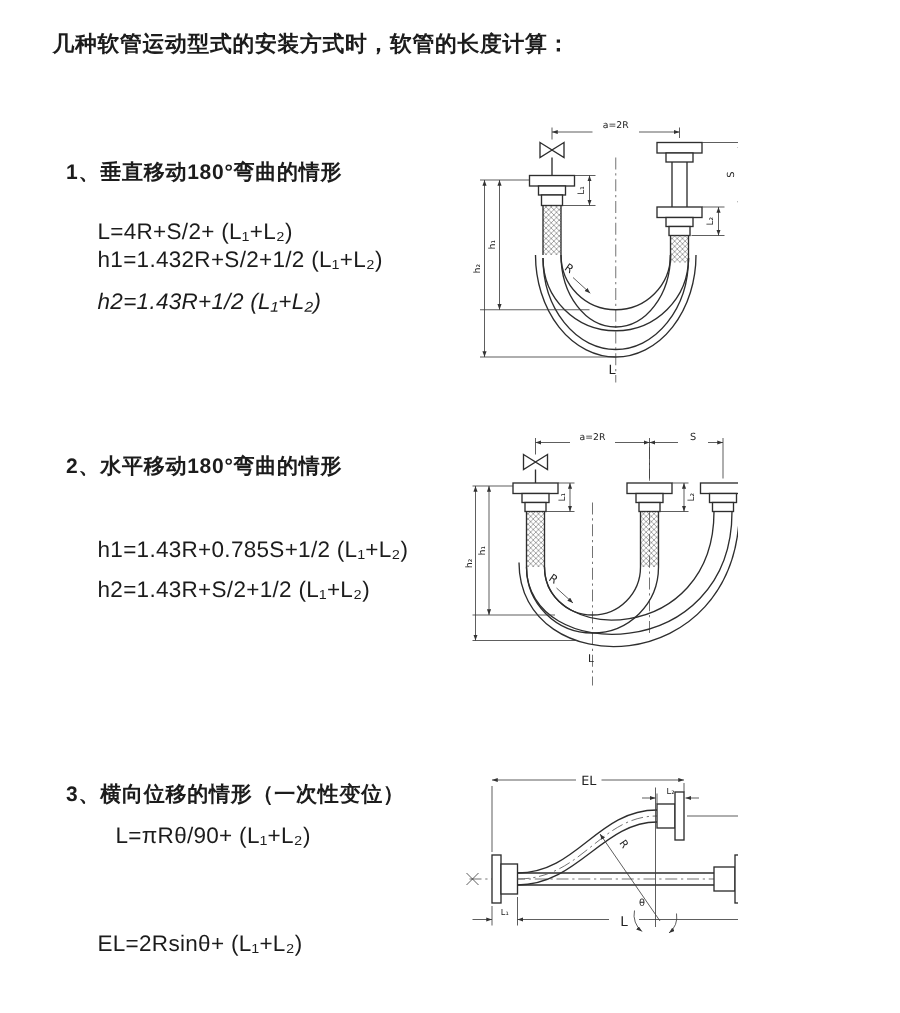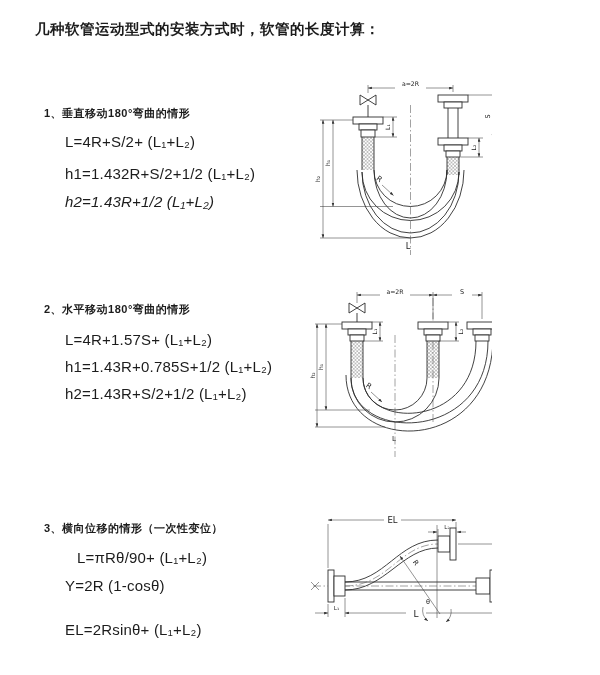--- a/index.html
+++ b/index.html
@@ -1,36 +1,36 @@
 <!DOCTYPE html>
 <html><head>
 <meta charset="utf-8">
 <style>
   html,body{margin:0;padding:0;background:#ffffff;}
   body{width:600px;height:675px;font-family:"Liberation Sans","DejaVu Sans",sans-serif;color:#1c1c1c;}
   .canvas{position:relative;width:492px;height:675px;background:#fff;overflow:hidden;}
   .title{position:absolute;left:35px;top:20px;font-size:14.5px;font-weight:bold;letter-spacing:.5px;white-space:nowrap;}
-  .sec-head{position:absolute;font-size:11px;font-weight:bold;letter-spacing:.5px;white-space:nowrap;}
+  .sec-head{position:absolute;font-size:14px;font-weight:bold;letter-spacing:.5px;white-space:nowrap;}
   .formula{position:absolute;font-size:15px;letter-spacing:.2px;white-space:nowrap;}
   svg{position:absolute;}
   .ln{stroke:#2e2e2e;stroke-width:.9;fill:none;}
   .fitting{stroke:#2e2e2e;stroke-width:.9;fill:#ffffff;}
   .dim{stroke:#3c3c3c;stroke-width:.55;fill:none;}
   .cl{stroke:#555;stroke-width:.55;fill:none;stroke-dasharray:8 2.5 1.5 2.5;}
   .dimtext{font-family:"DejaVu Sans",sans-serif;fill:#222;}
 </style>
 </head>
 <body>
 
 <div class="canvas">
 
   <div class="title">几种软管运动型式的安装方式时，软管的长度计算：</div>
 
   <div class="sec-head" style="left:44px;top:106px;">1、垂直移动180°弯曲的情形</div>
-  <div class="formula" style="left:65px;top:133px;text-align:center;">L=4R+S/2+ (L₁+L₂)</div>
+  <div class="formula" style="left:65px;top:146px;text-align:center;">L=4R+S/2+ (L₁+L₂)</div>
   <div class="formula" style="left:65px;top:165px;">h1=1.432R+S/2+1/2 (L₁+L₂)</div>
   <div class="formula" style="left:65px;top:193px;font-style:italic;">h2=1.43R+1/2 (L₁+L₂)</div>
 
   <svg style="left:315px;top:75px;" width="270" height="185" viewBox="0 0 270 185">
     <defs>
       <marker id="ar1" markerWidth="8" markerHeight="6" refX="7" refY="2.5" orient="auto-start-reverse">
         <path d="M0 0 L7 2.5 L0 5 Z" fill="#333"></path>
       </marker>
       <pattern id="hp1" width="3.5" height="3.5" patternUnits="userSpaceOnUse">
         <path d="M0 0 L3.5 3.5 M3.5 0 L0 3.5" stroke="#555" stroke-width=".35"></path>
@@ -95,21 +95,20 @@
     <text class="dimtext" font-size="6" text-anchor="middle" transform="translate(74.5,52) rotate(-90)">L₁</text>
     <text class="dimtext" font-size="6" text-anchor="middle" transform="translate(160.5,72.5) rotate(-90)">L₂</text>
     <text class="dimtext" font-size="6.5" text-anchor="middle" transform="translate(174.5,41.5) rotate(-90)">S</text>
     <text class="dimtext" font-size="6" text-anchor="middle" transform="translate(15,88) rotate(-90)">h₁</text>
     <text class="dimtext" font-size="6" text-anchor="middle" transform="translate(5,104) rotate(-90)">h₂</text>
     <text class="dimtext" font-size="7.5" text-anchor="middle" transform="translate(63,106) rotate(35)">R</text>
     <text class="dimtext" font-size="8.5" text-anchor="middle" x="93" y="174">L</text>
   </svg>
 
   <div class="sec-head" style="left:44px;top:302px;">2、水平移动180°弯曲的情形</div>
-  <div class="formula" style="left:65px;top:331px;">L=4R+1.57S+ (L₁+L₂)</div>
   <div class="formula" style="left:65px;top:358px;">h1=1.43R+0.785S+1/2 (L₁+L₂)</div>
   <div class="formula" style="left:65px;top:385px;">h2=1.43R+S/2+1/2 (L₁+L₂)</div>
 
   <svg style="left:310px;top:283px;" width="285" height="180" viewBox="0 0 285 180">
     <defs>
       <marker id="ar2" markerWidth="8" markerHeight="6" refX="7" refY="2.5" orient="auto-start-reverse">
         <path d="M0 0 L7 2.5 L0 5 Z" fill="#333"></path>
       </marker>
       <pattern id="hp2" width="3.5" height="3.5" patternUnits="userSpaceOnUse">
         <path d="M0 0 L3.5 3.5 M3.5 0 L0 3.5" stroke="#555" stroke-width=".35"></path>
@@ -176,21 +175,20 @@
     <text class="dimtext" font-size="6" text-anchor="middle" transform="translate(66.5,48.5) rotate(-90)">L₁</text>
     <text class="dimtext" font-size="6" text-anchor="middle" transform="translate(152.5,48.5) rotate(-90)">L₂</text>
     <text class="dimtext" font-size="6" text-anchor="middle" transform="translate(13,84) rotate(-90)">h₁</text>
     <text class="dimtext" font-size="6" text-anchor="middle" transform="translate(4.5,92.5) rotate(-90)">h₂</text>
     <text class="dimtext" font-size="7.5" text-anchor="middle" transform="translate(57.5,105) rotate(35)">R</text>
     <text class="dimtext" font-size="7" text-anchor="middle" x="84" y="158">L</text>
   </svg>
 
   <div class="sec-head" style="left:44px;top:521px;">3、横向位移的情形（一次性变位）</div>
   <div class="formula" style="left:77px;top:549px;">L=πRθ/90+ (L₁+L₂)</div>
-  <div class="formula" style="left:65px;top:577px;">Y=2R (1-cosθ)</div>
   <div class="formula" style="left:65px;top:605px;margin-top:16px;">EL=2Rsinθ+ (L₁+L₂)</div>
 
   <svg style="left:300px;top:500px;" width="300" height="142" viewBox="0 0 300 142">
     <defs>
       <marker id="ar3" markerWidth="8" markerHeight="6" refX="7" refY="2.5" orient="auto-start-reverse">
         <path d="M0 0 L7 2.5 L0 5 Z" fill="#333"></path>
       </marker>
     </defs>
 
     <path class="cl" d="M13 86 H200"></path>

